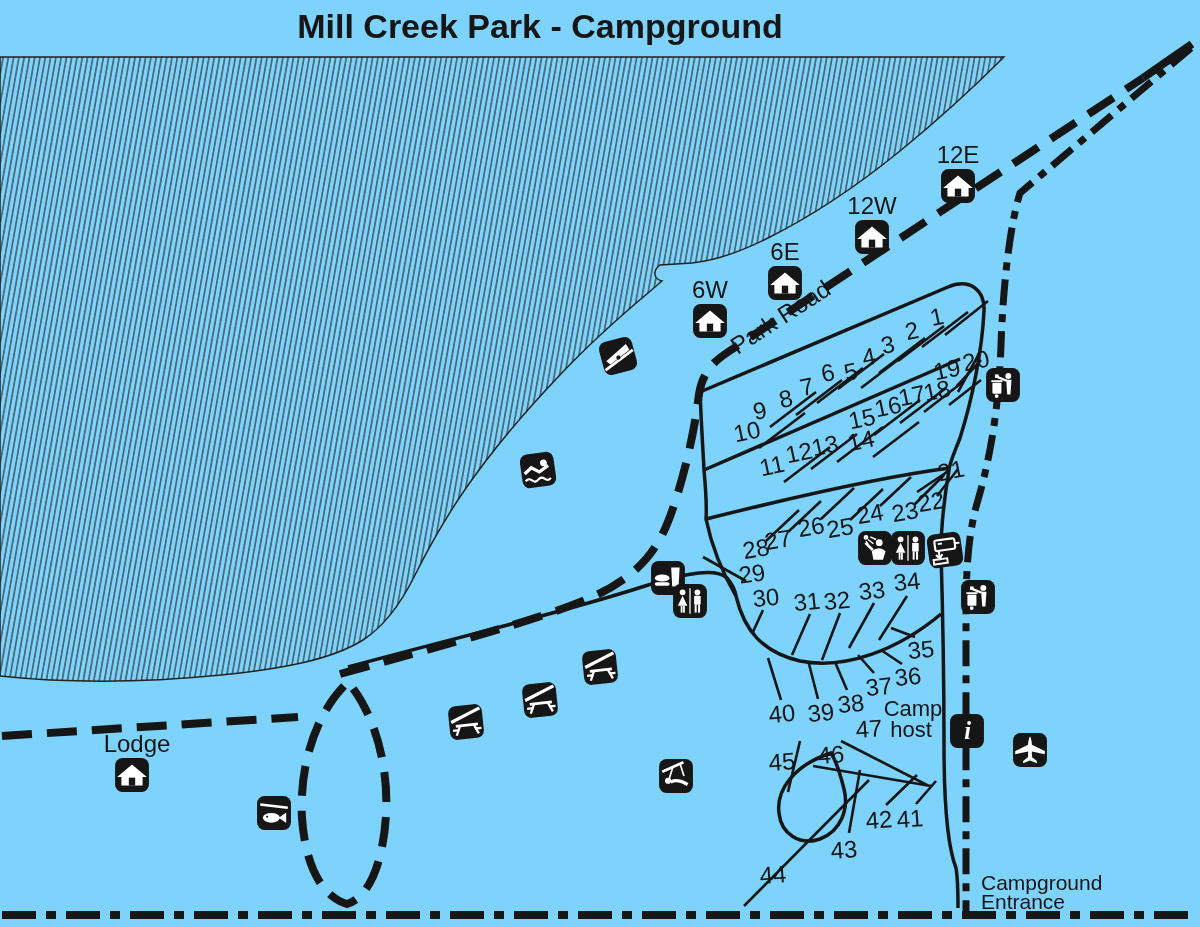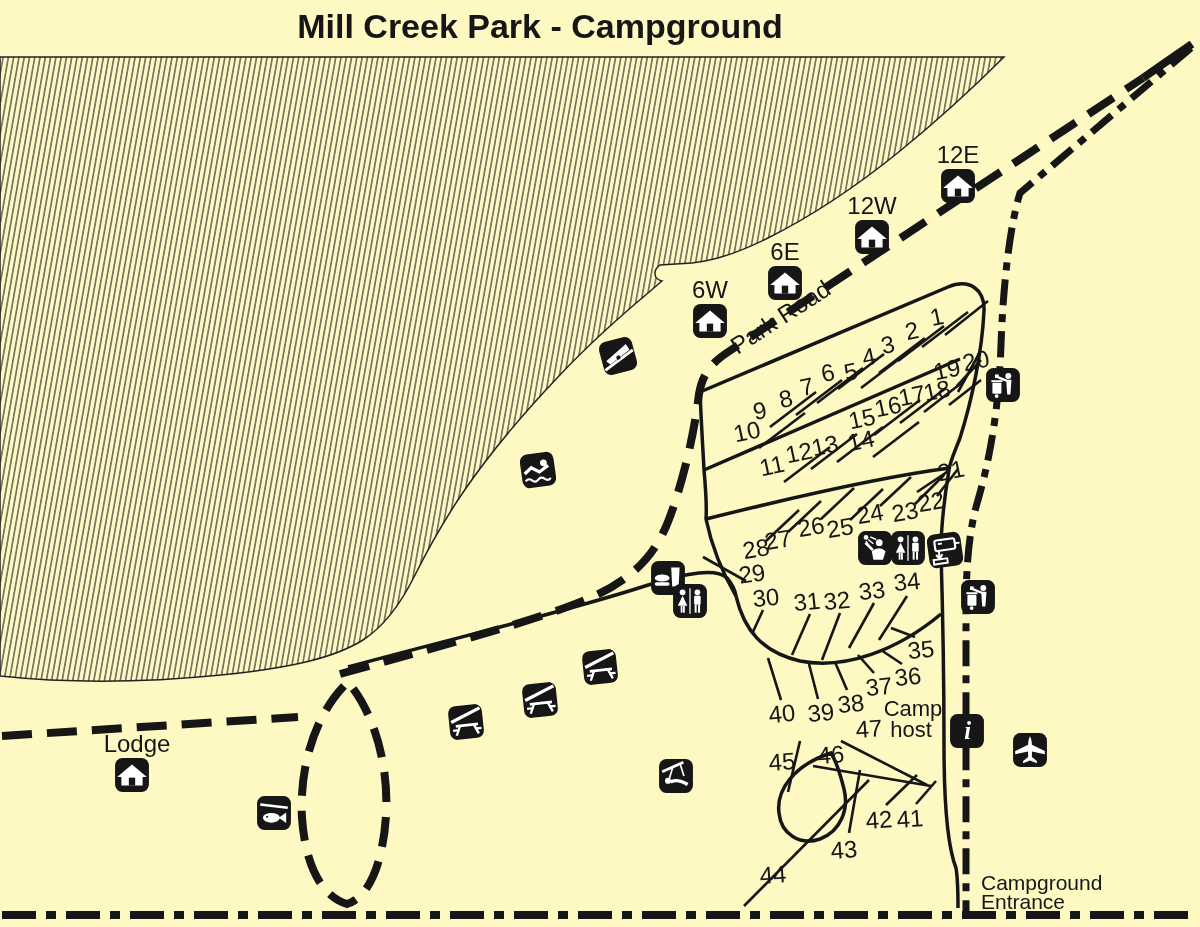--- a/index.html
+++ b/index.html
@@ -1,16 +1,16 @@
 <!DOCTYPE html>
 <html><head>
 <meta charset="utf-8">
 <style>
   html,body{margin:0;padding:0;background:#fff;}
-  .stage{position:relative;width:1200px;height:927px;background:#fef9c3;overflow:hidden;}
+  .stage{position:relative;width:1200px;height:927px;background:#7dd3fc;overflow:hidden;}
   .stage svg{position:absolute;left:0;top:0;width:1200px;height:927px;}
   .map-title{font-family:"Liberation Sans",sans-serif;font-size:34px;font-weight:bold;fill:#161616;text-anchor:middle;}
   .site-num{font-family:"Liberation Sans",sans-serif;font-size:24px;fill:#161616;text-anchor:middle;}
   .map-label{font-family:"Liberation Sans",sans-serif;fill:#161616;}
   .icon-label{font-family:"Liberation Sans",sans-serif;font-size:24px;fill:#161616;text-anchor:middle;}
   .spur{stroke:#161616;stroke-width:2.6;}
   .road-dashed{stroke-width:8;stroke-dasharray:30 15;}
   .road-solid-thick{stroke-width:8;}
   .road-thin{stroke-width:3.5;}
   .boundary{stroke-width:7;stroke-dasharray:26 9 8 9;}

